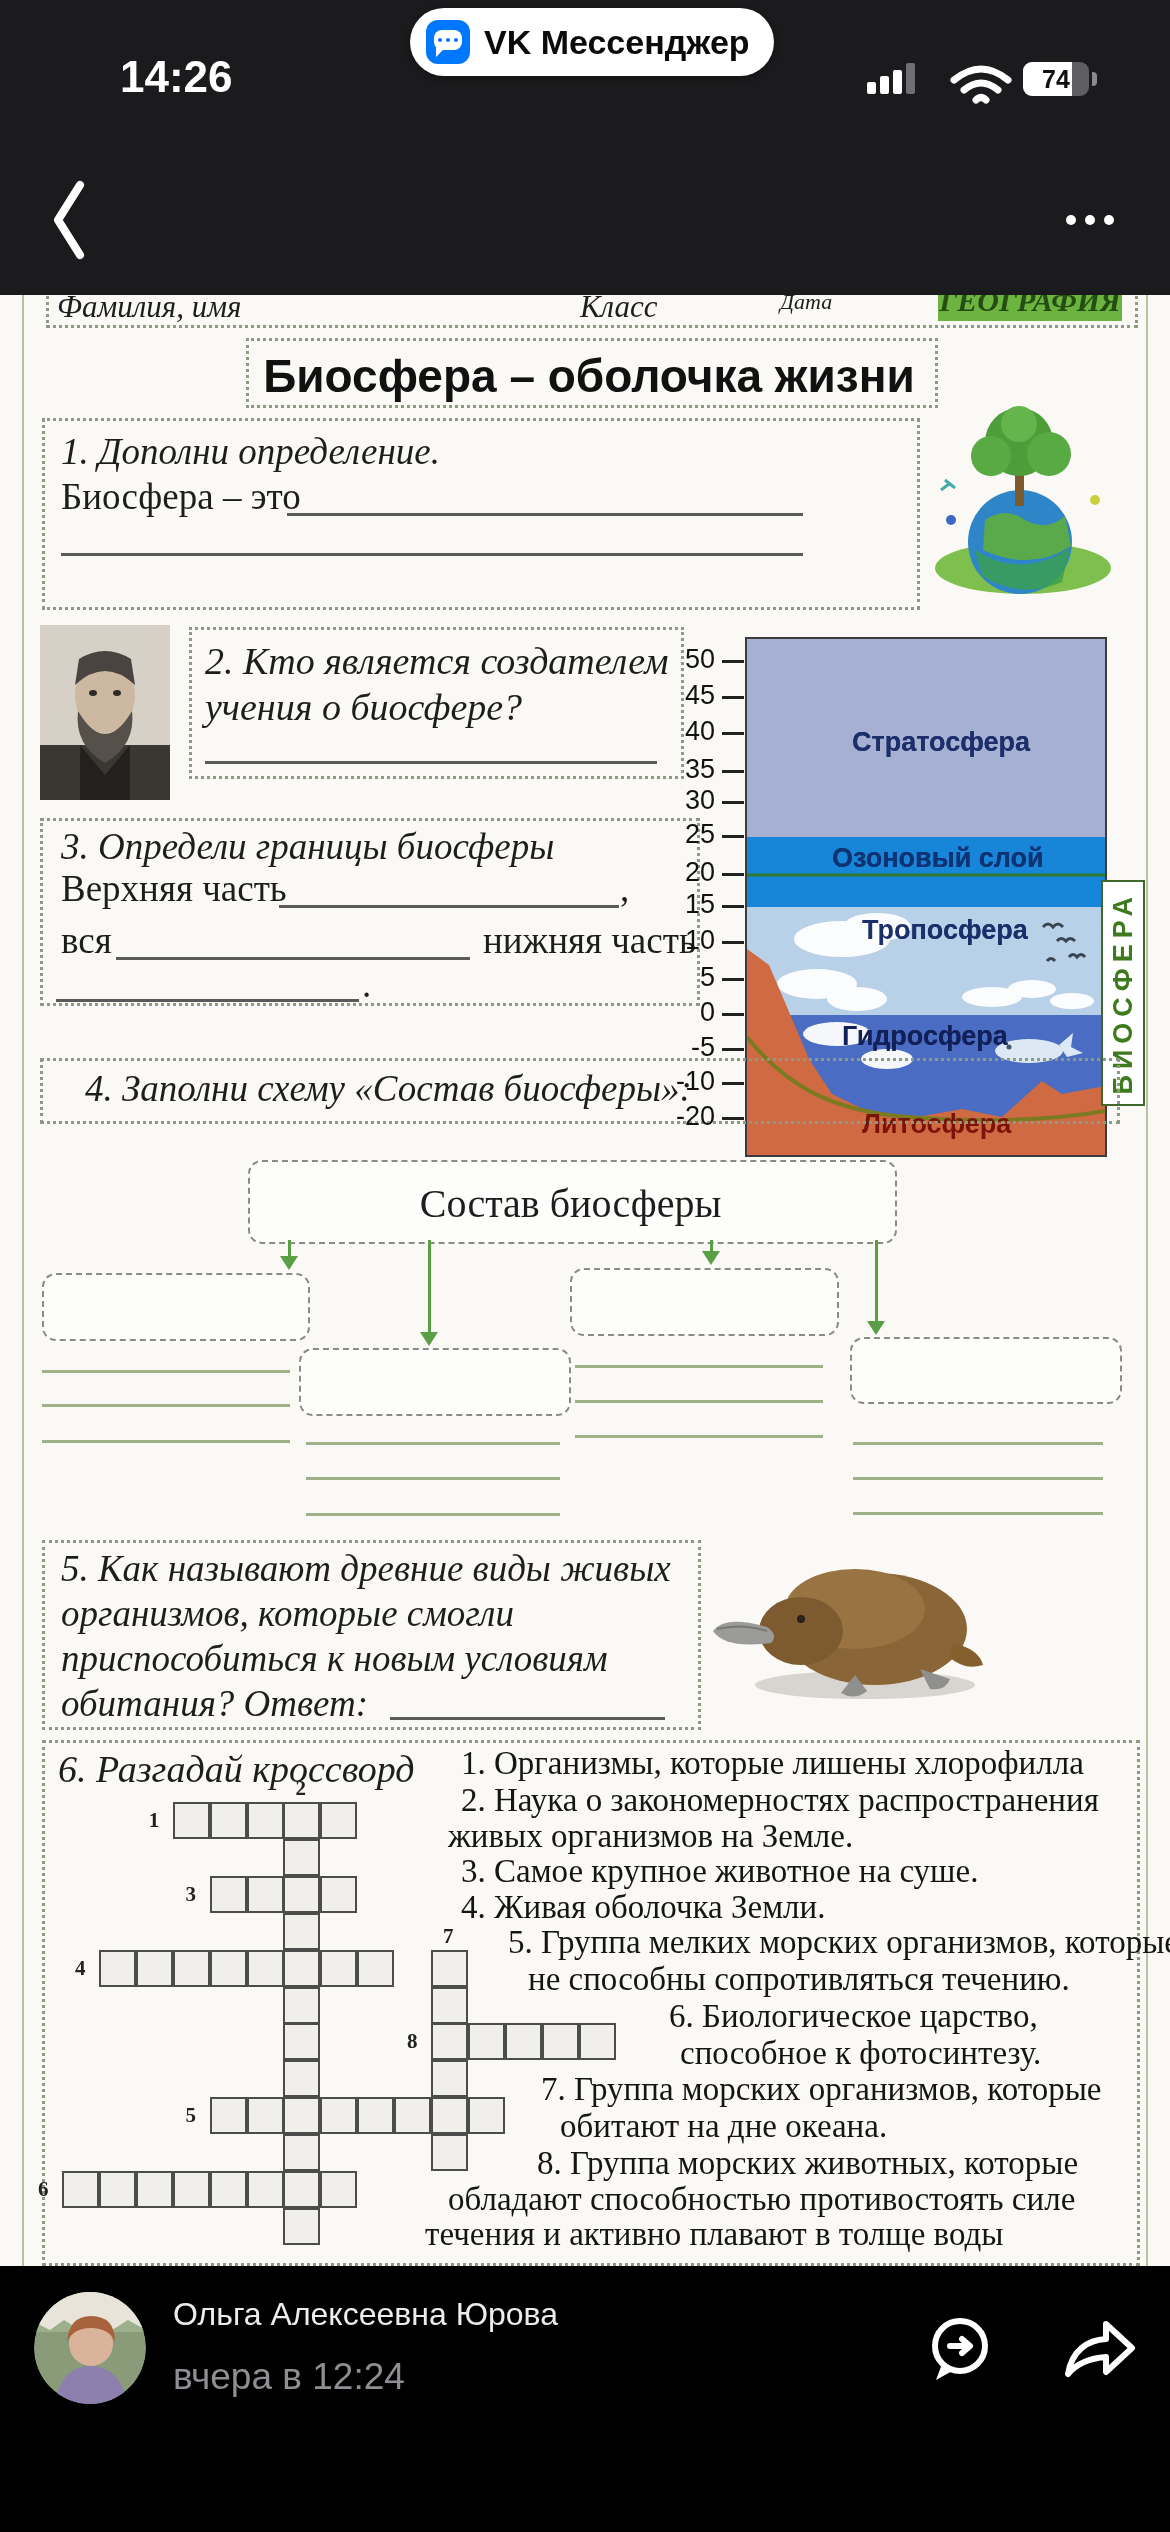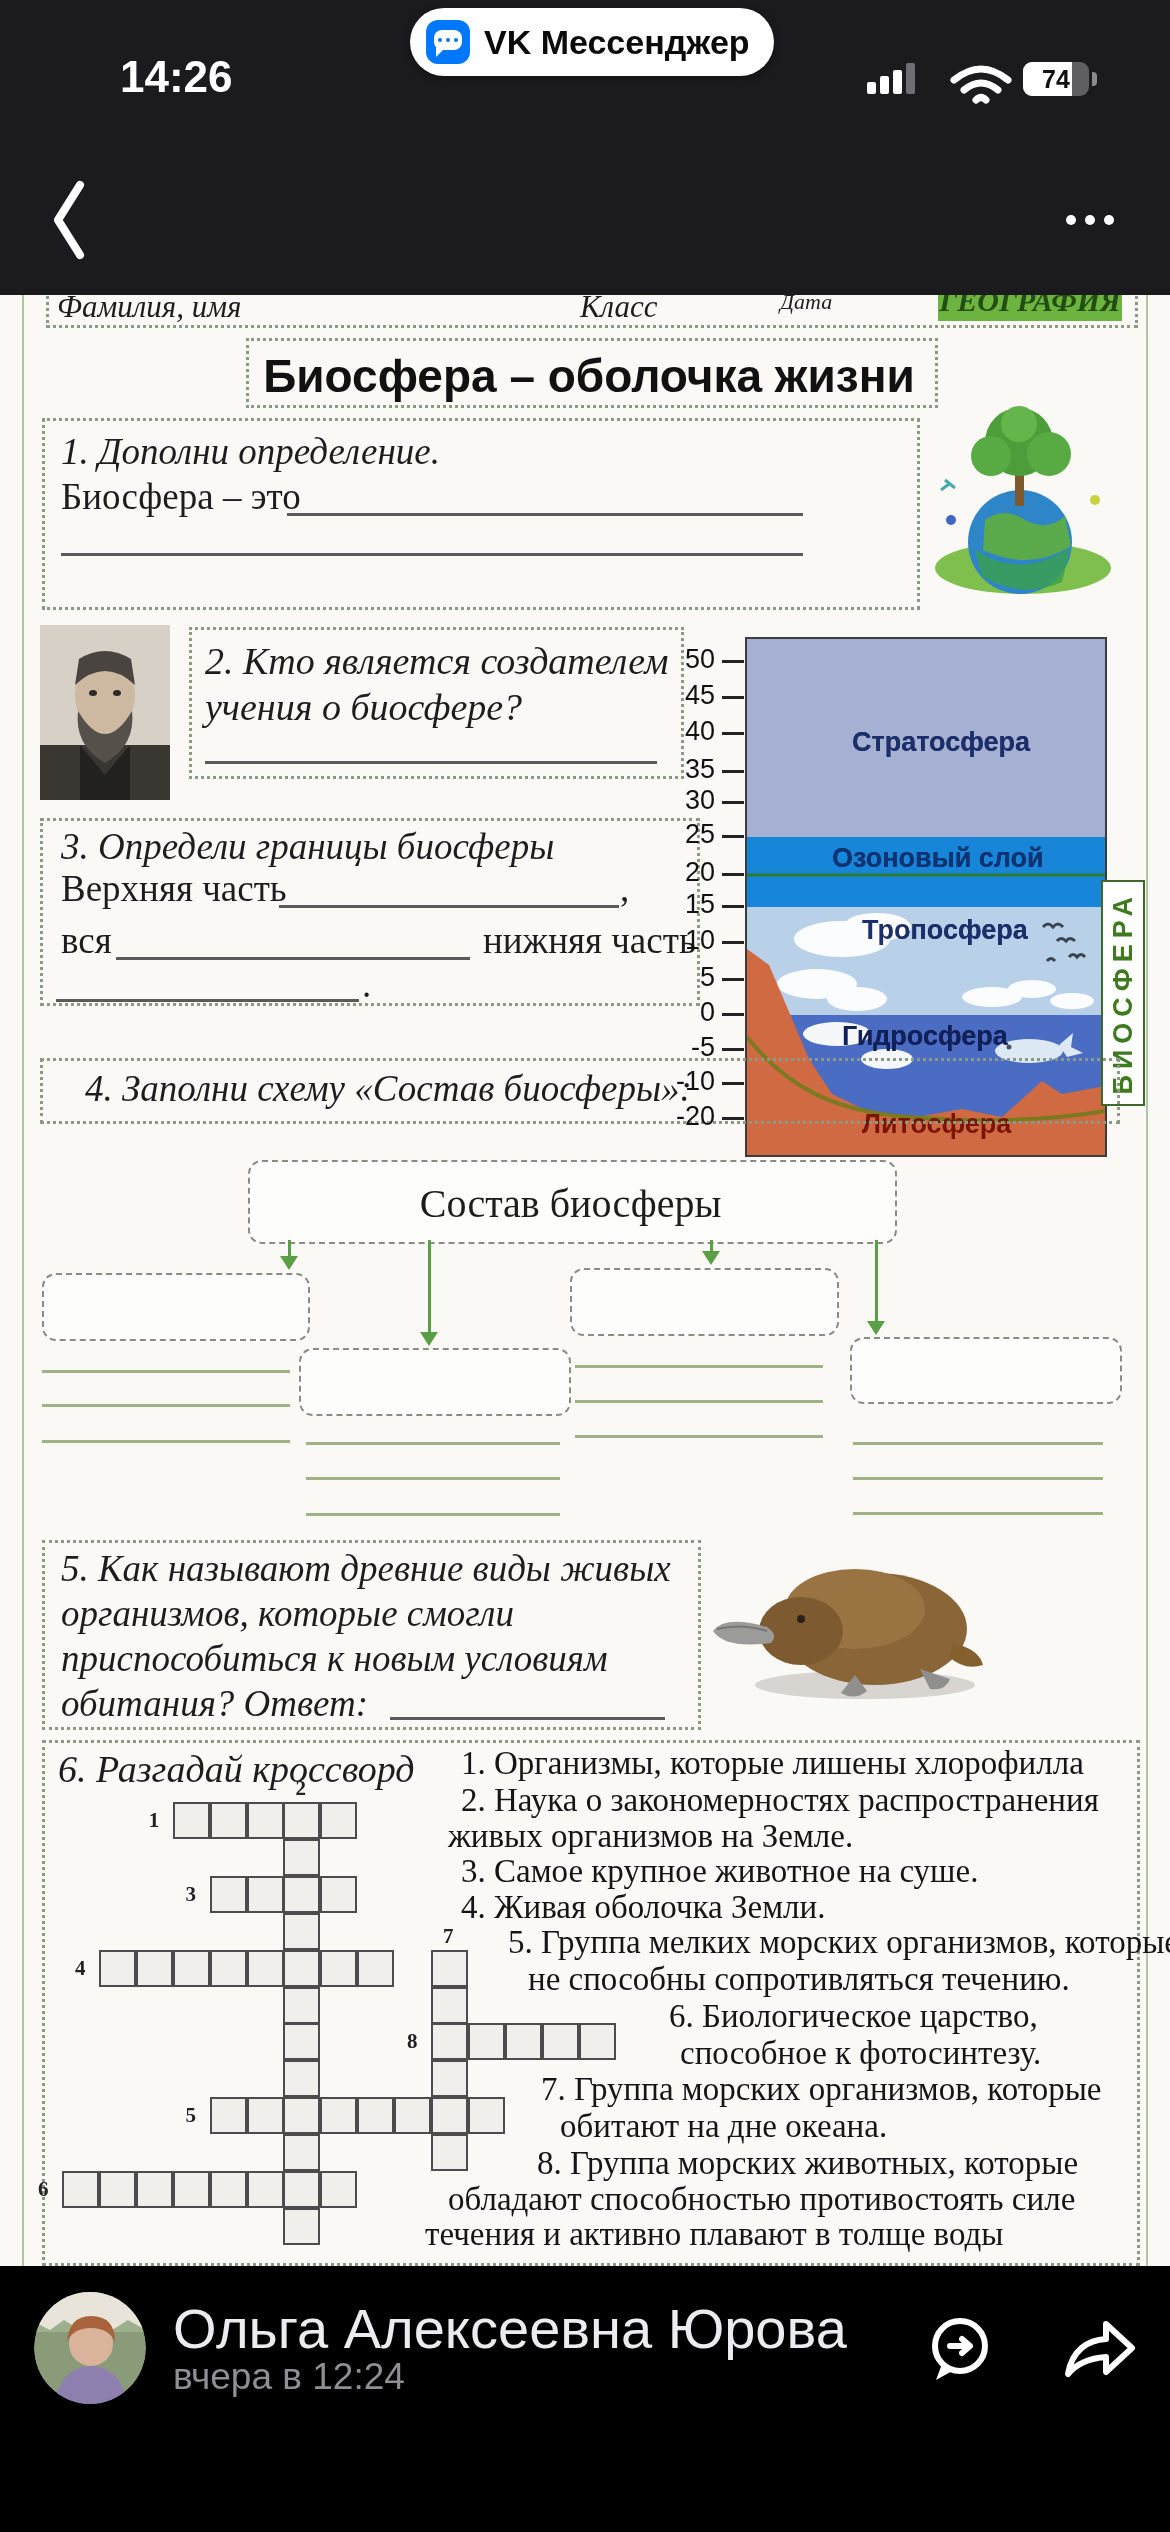--- a/index.html
+++ b/index.html
@@ -48,21 +48,21 @@
   .scale-num{width:60px;text-align:right;font-size:27px;font-weight:normal;color:#111;}
   
   .xcell{position:absolute;box-sizing:border-box;width:37px;height:37px;background:#f0efeb;border:2px solid #4c4c4c;}
   .xnum{position:absolute;font-family:"Liberation Serif",serif;font-weight:bold;font-size:21px;color:#222;}
   .clue{position:absolute;font-family:"Liberation Serif",serif;font-size:33px;color:#151515;white-space:nowrap;}
   
   .arrow-line{position:absolute;width:3px;background:#5a9e46;}
   .arrow-head{position:absolute;width:0;height:0;border-left:9px solid transparent;border-right:9px solid transparent;border-top:14px solid #5a9e46;}
   
   #footer{left:0;top:2266px;width:1170px;height:266px;background:#000;z-index:50;}
-  #sender-name{left:173px;top:2296px;font-size:56px;font-weight:500;color:#ececee;}
+  #sender-name{left:173px;top:2296px;font-size:32px;font-weight:500;color:#ececee;}
   #sent-time{left:173px;top:2356px;font-size:37px;color:#8e8e93;}
   #home-indicator{left:383px;top:2494px;width:420px;height:12px;border-radius:6px;background:#fff;}
   .footer-icon{cursor:pointer;}
   .art{overflow:hidden;}
 </style>
 </head>
 <body>
 
 <div id="screen">
 

